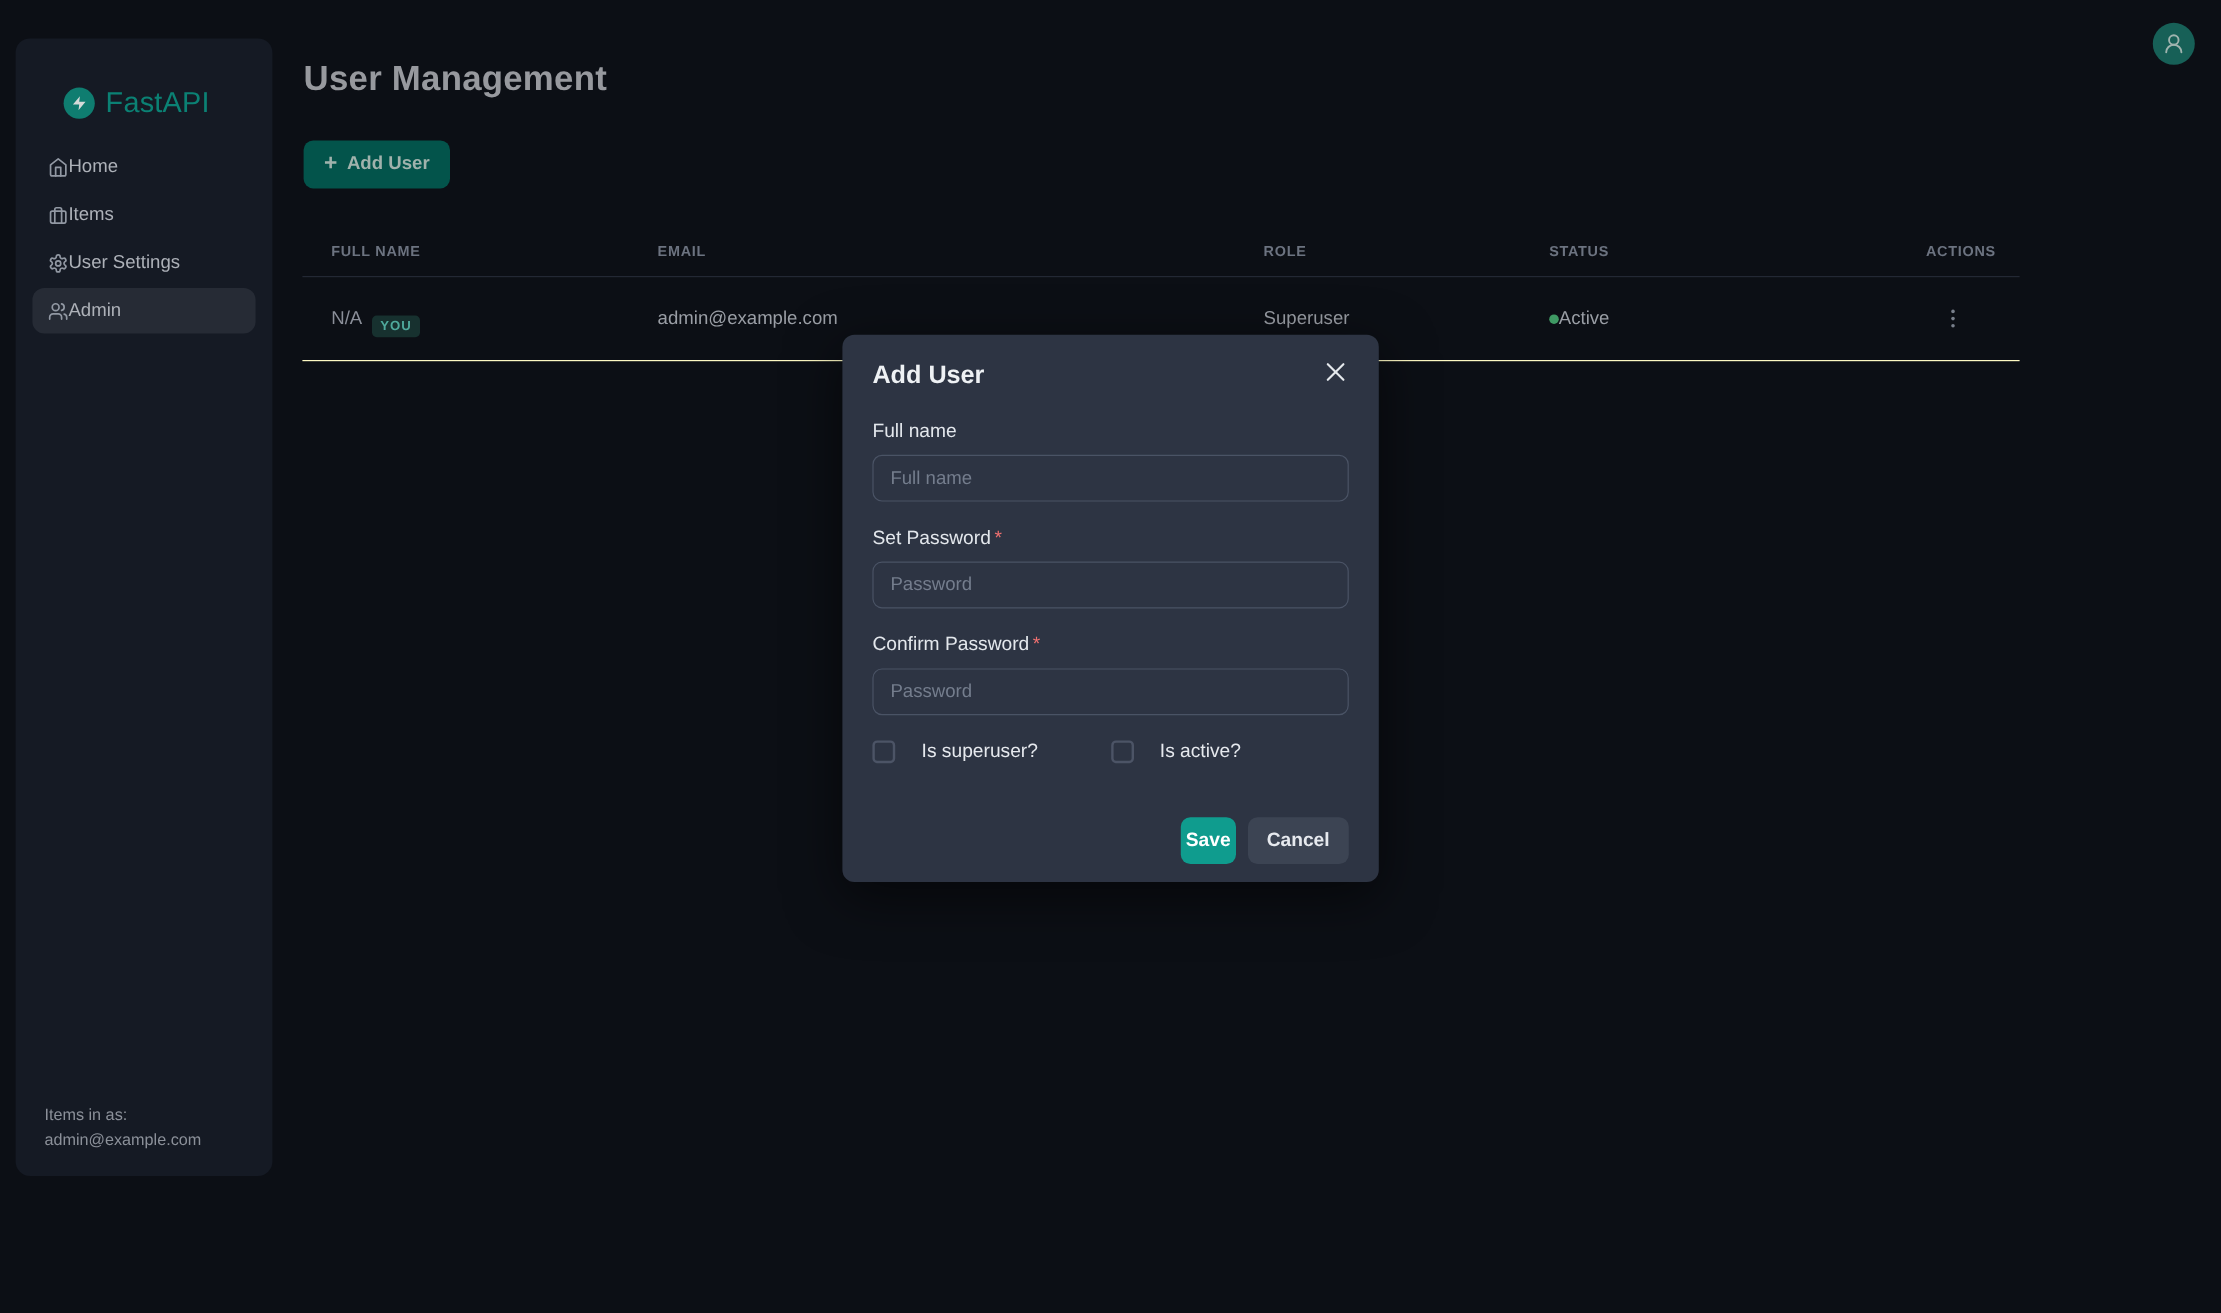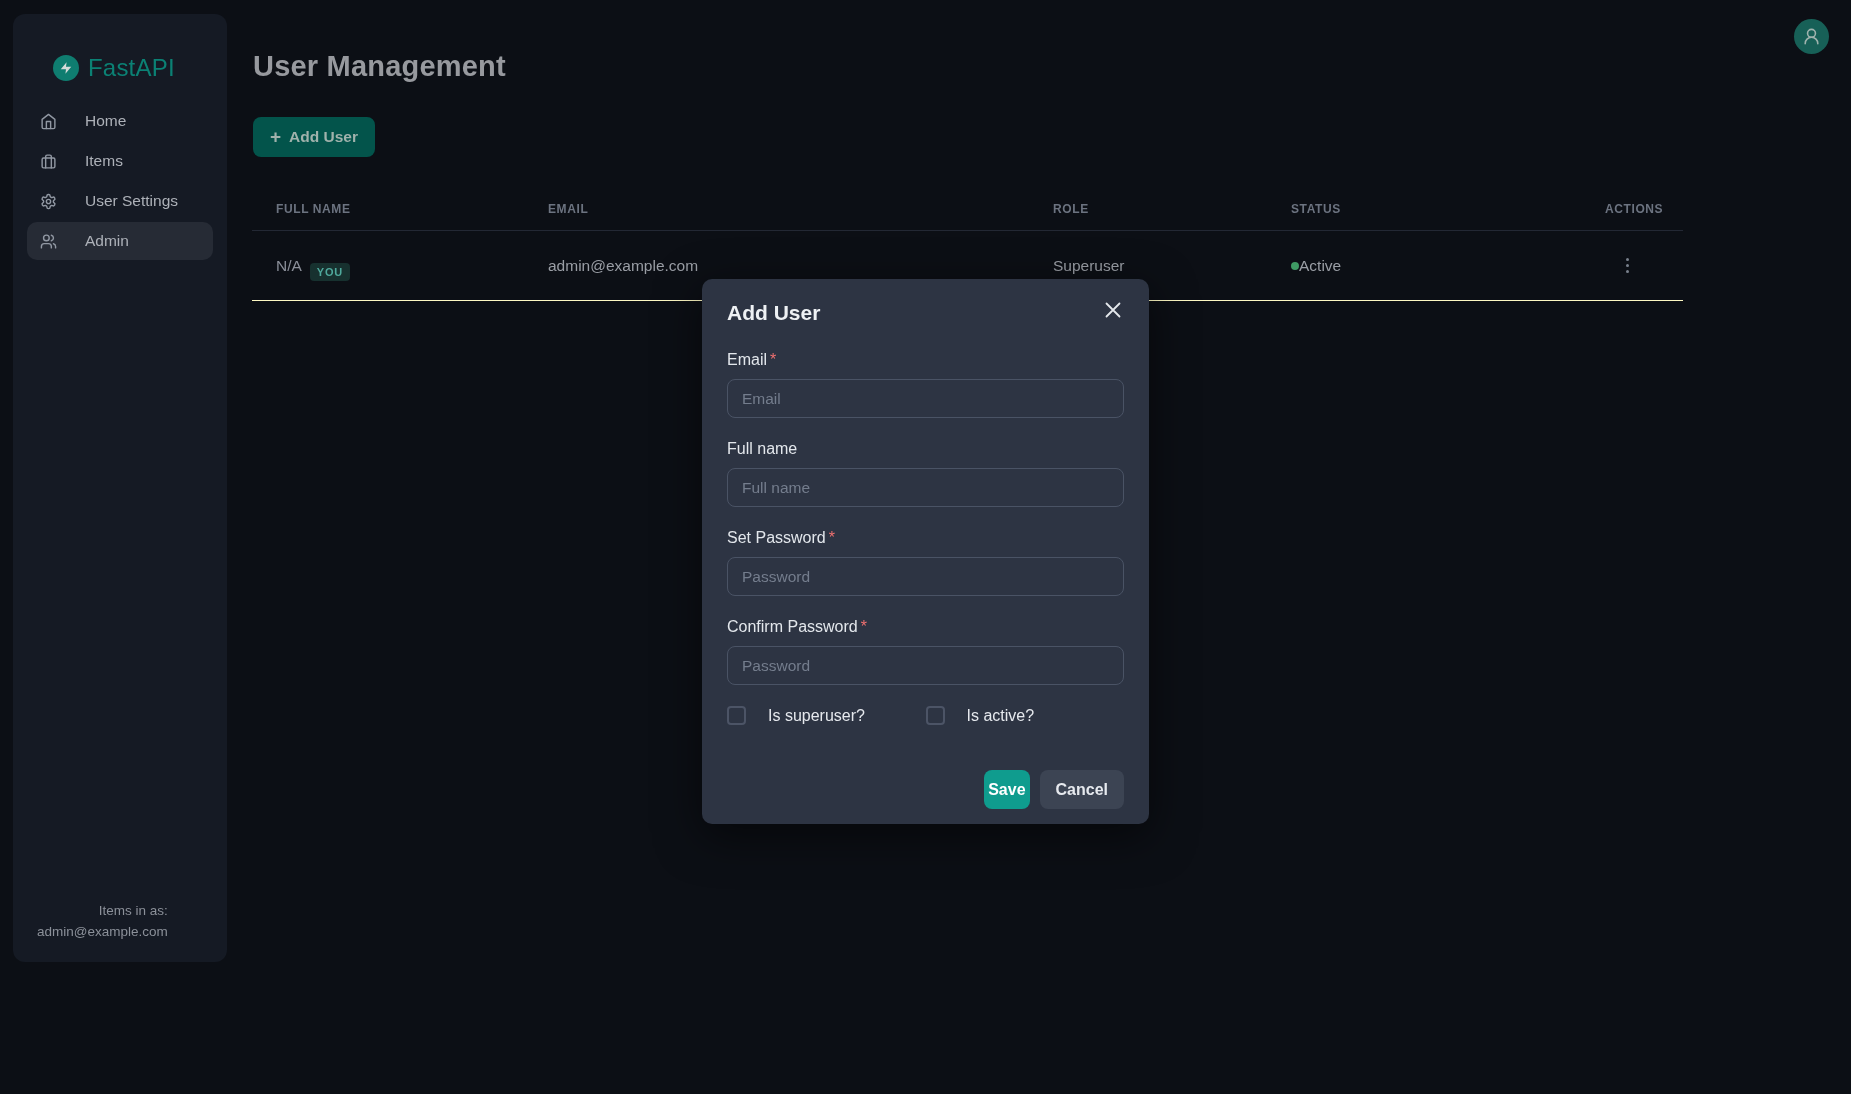--- a/index.html
+++ b/index.html
@@ -13,33 +13,33 @@
   html,body{margin:0;padding:0;}
   body{
     position:relative;
     width:1851px;height:1094px;
     background:#0c0f15;
     font-family:"Liberation Sans","DejaVu Sans",sans-serif;
     overflow:hidden;
   }
   
   .sidebar{
-    position:absolute;left:13px;top:14px;width:214px;height:948px;
-    background:#151a24;border-radius:12px;text-align:right;
+    position:absolute;left:13px;top:32px;width:214px;height:948px;
+    background:#151a24;border-radius:12px;
   }
   .logo{position:absolute;left:40px;top:40px;display:flex;align-items:center;gap:9px;}
   .logo-mark{
     width:26px;height:26px;border-radius:50%;background:#0f7d70;
     display:flex;align-items:center;justify-content:center;color:#d4dad8;flex:none;
   }
   .logo-text{font-size:24px;color:var(--color-brand);letter-spacing:.2px;}
   .nav{position:absolute;left:0;right:0;top:88px;display:flex;flex-direction:column;gap:2px;}
   .nav-item{
     height:38px;margin:0 14px;padding:0 13px;border-radius:10px;
-    display:flex;align-items:center;gap:28px;
+    display:flex;align-items:center;gap:0;
     color:#adb1b8;font-size:15.5px;cursor:pointer;
   }
   .nav-item.active{background:#262b35;}
   .nav-icon{width:17px;height:17px;color:#9198a3;flex:none;display:flex;}
   .nav-icon svg{width:17px;height:17px;}
   .login-info{position:absolute;left:24px;bottom:20px;font-size:13.5px;line-height:21px;color:#8b9099;}
   
   .avatar-btn{
     position:absolute;left:1794px;top:19px;width:35px;height:35px;border-radius:50%;
     background:#176057;border:none;display:flex;align-items:center;justify-content:center;
@@ -216,26 +216,20 @@
 <div class="modal">
   <div class="modal-head">
     <h2 class="modal-title">Add User</h2>
     <button class="close-btn">
       <svg width="18" height="18" viewBox="0 0 18 18" fill="none" stroke="currentColor" stroke-width="1.8" stroke-linecap="round">
           <path d="M2.5 2.5 15.5 15.5M15.5 2.5 2.5 15.5"></path>
         </svg>
     </button>
   </div>
 
-  <div class="field">
-    <label>
-      <span>Email</span><span class="req">*</span>
-    </label>
-    <input type="text" placeholder="Email" style="">
-  </div>
 
   <div class="field">
     <label>
       <span>Full name</span><span class="req"></span>
     </label>
     <input type="text" placeholder="Full name" style="">
   </div>
 
   <div class="field">
     <label>

